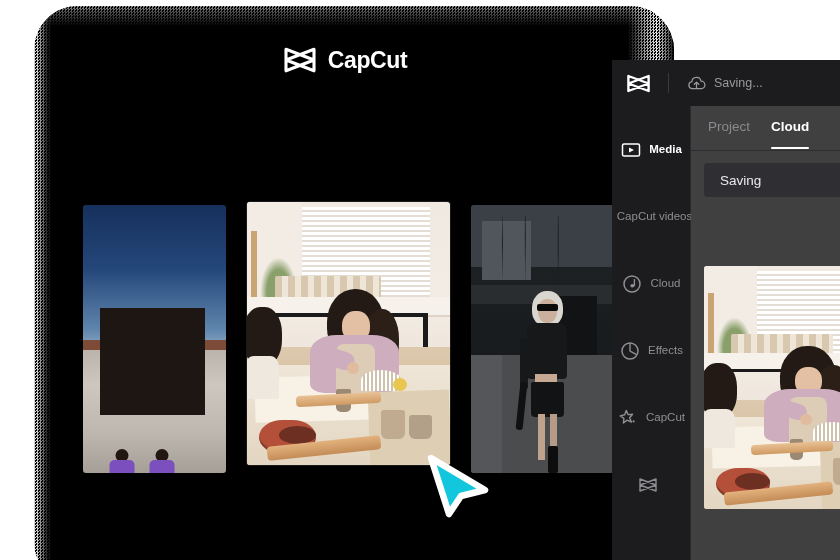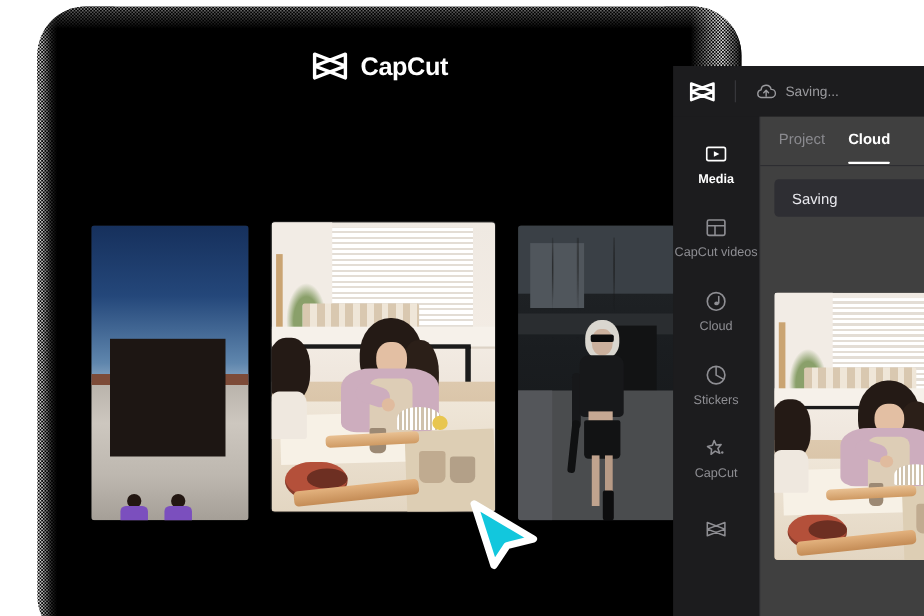--- a/index.html
+++ b/index.html
@@ -172,21 +172,21 @@
   #app-header .cloud-ic{width:19px;height:15px;display:block;flex:0 0 auto;}
   #app-header .saving{color:#9a9a9e;font-size:12.5px;margin-left:8px;white-space:nowrap;}
 
   #app-body{position:relative;display:flex;height:454px;}
 
   #rail{
     width:78px;flex:0 0 auto;background:#1c1c1e;
     border-right:1px solid #2b2b2e;padding-top:10px;
   }
   .rail-item{
-    height:67px;display:flex;flex-direction:column;align-items:center;justify-content:center;gap:7px;
+    height:67px;display:flex;flex-direction:row;align-items:center;justify-content:center;gap:7px;
     color:#8e8e93;
   }
   .rail-item .ic{width:22px;height:22px;display:block;}
   .rail-item .lb{font-size:11.5px;line-height:1;white-space:nowrap;}
   .rail-item.active{color:#ffffff;}
   .rail-item.active .lb{font-weight:700;}
 
   #panel{flex:1 1 auto;background:#404040;position:relative;overflow:hidden;}
   #tabs{height:44px;display:flex;align-items:center;gap:21px;padding-left:17px;
     border-bottom:1px solid #2d2d31;position:relative;}
@@ -359,21 +359,21 @@
           </svg>
           <span class="lb">Cloud</span>
         </div>
 
 
         <div class="rail-item">
           <svg class="ic" viewBox="0 0 22 22">
             <circle cx="11" cy="11" r="8" fill="none" stroke="currentColor" stroke-width="1.5"></circle>
             <path d="M11 3.2 L11 11 L17.6 14.6" fill="none" stroke="currentColor" stroke-width="1.4"></path>
           </svg>
-          <span class="lb">Stickers</span>
+          <span class="lb">Effects</span>
         </div>
 
         <div class="rail-item">
           <svg class="ic" viewBox="0 0 22 22">
             <path d="M9.2 3.4 L11.1 7.6 L15.6 7.2 L12.6 10.7 L14.4 15 L10.1 13.1 L6.4 16 L6.9 11.4 L3.2 8.9 L7.7 7.7 Z" fill="none" stroke="currentColor" stroke-width="1.4" stroke-linejoin="round"></path>
             <circle cx="16.6" cy="14.4" r="1.1" fill="currentColor"></circle>
           </svg>
           <span class="lb">CapCut</span>
         </div>
 

